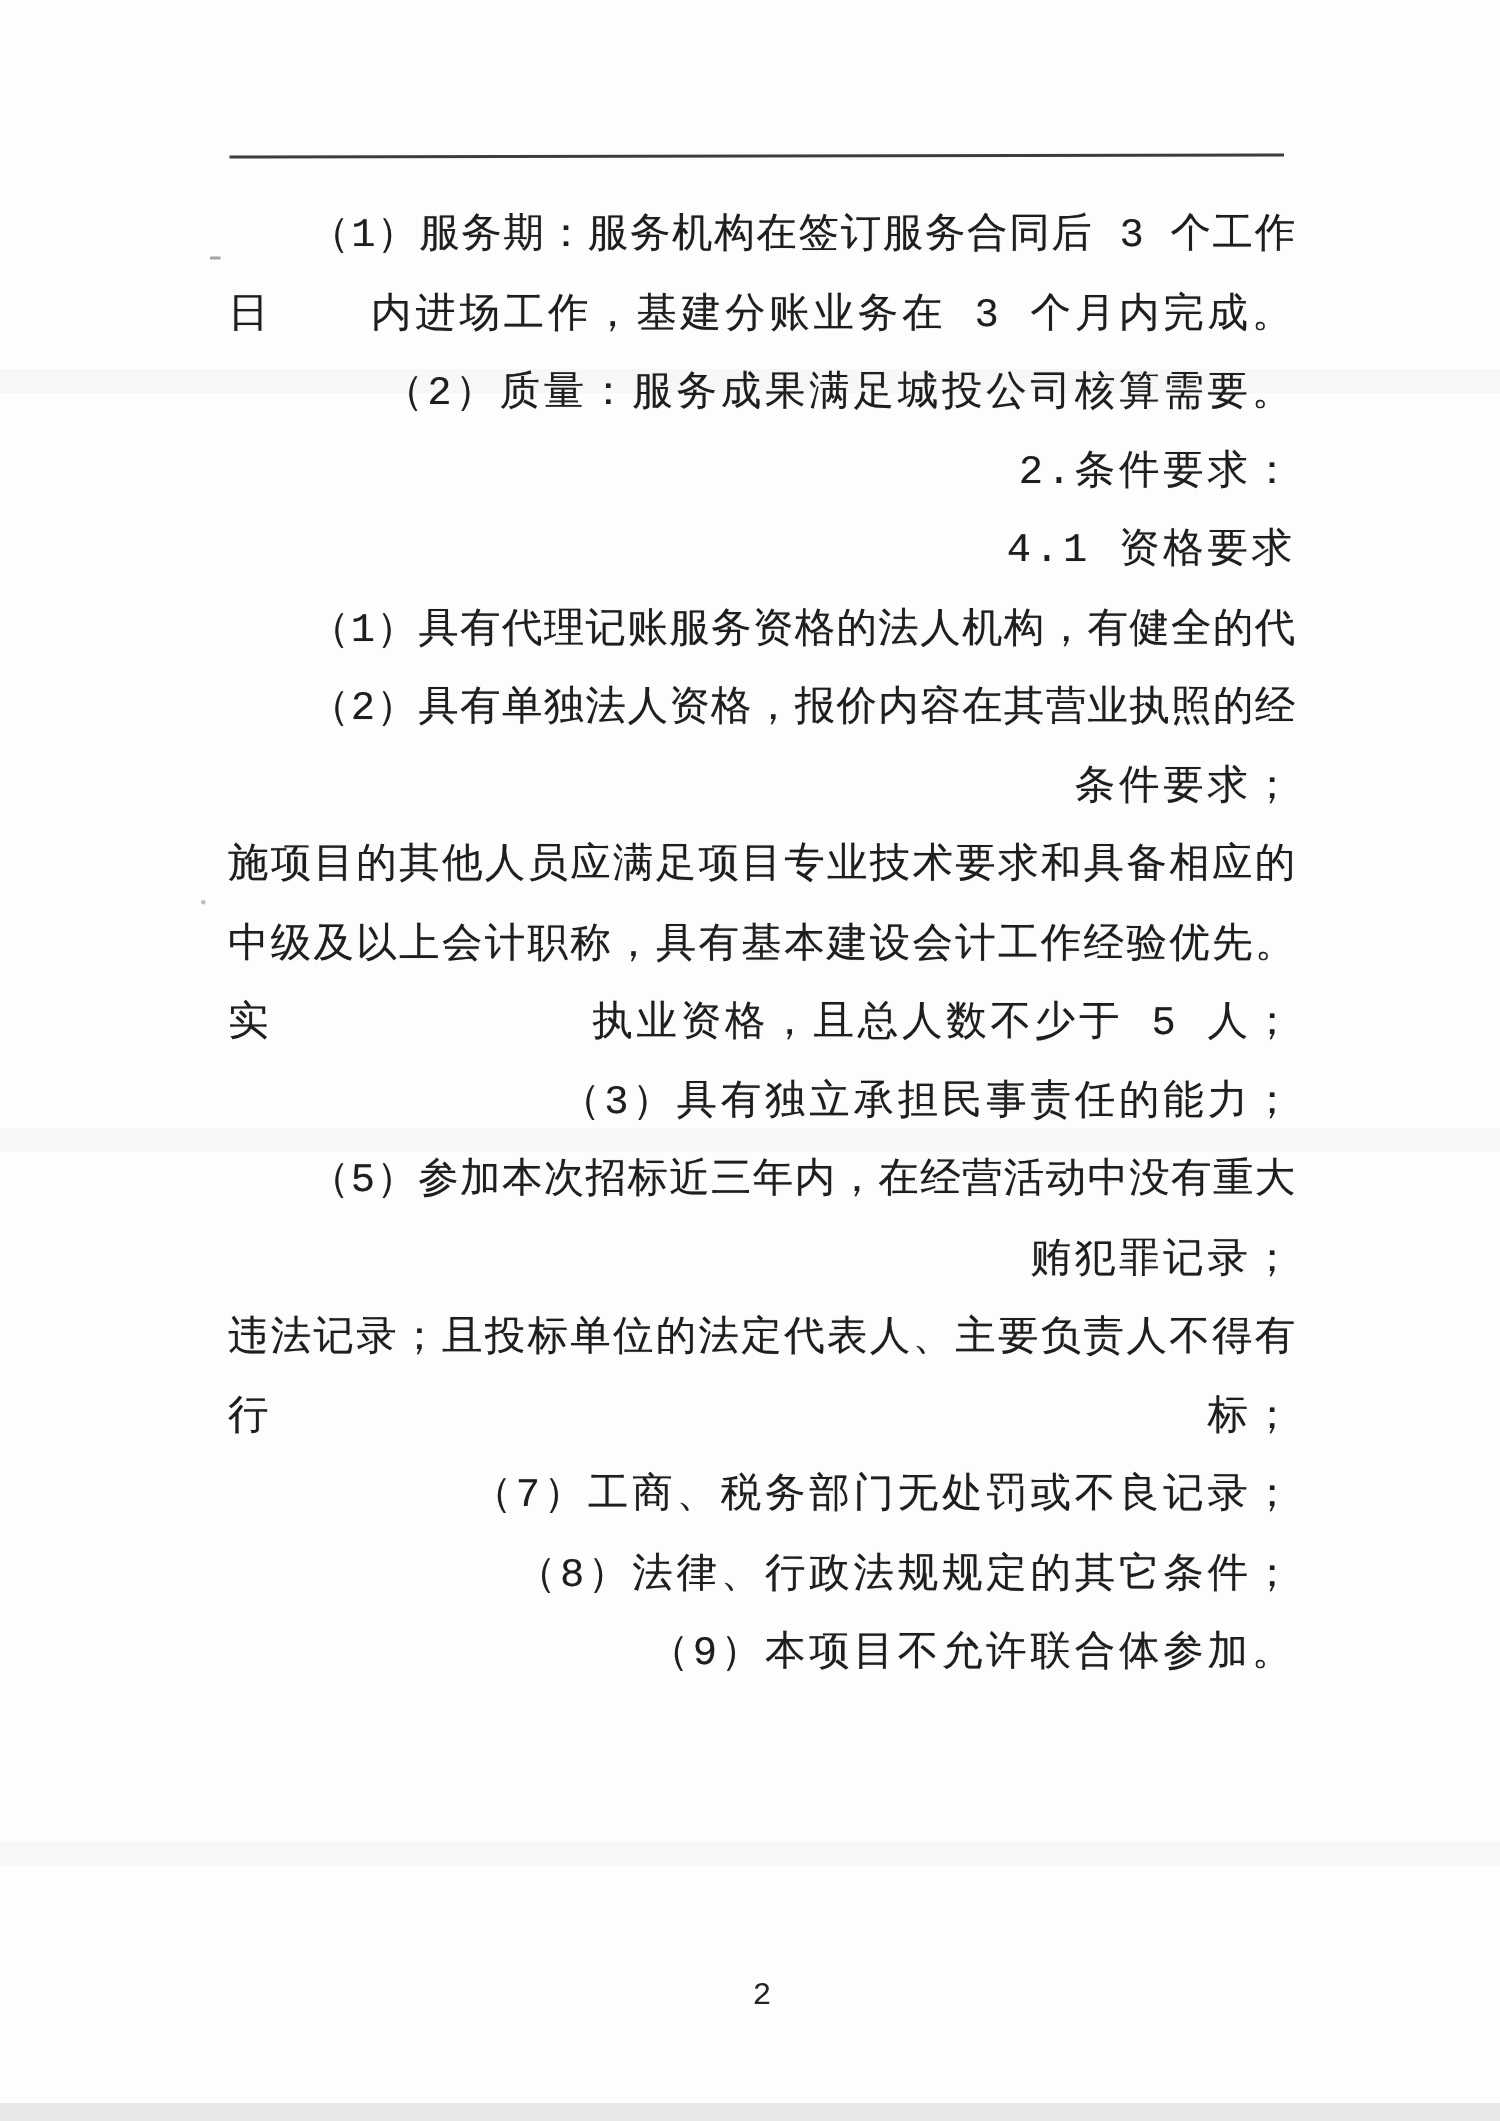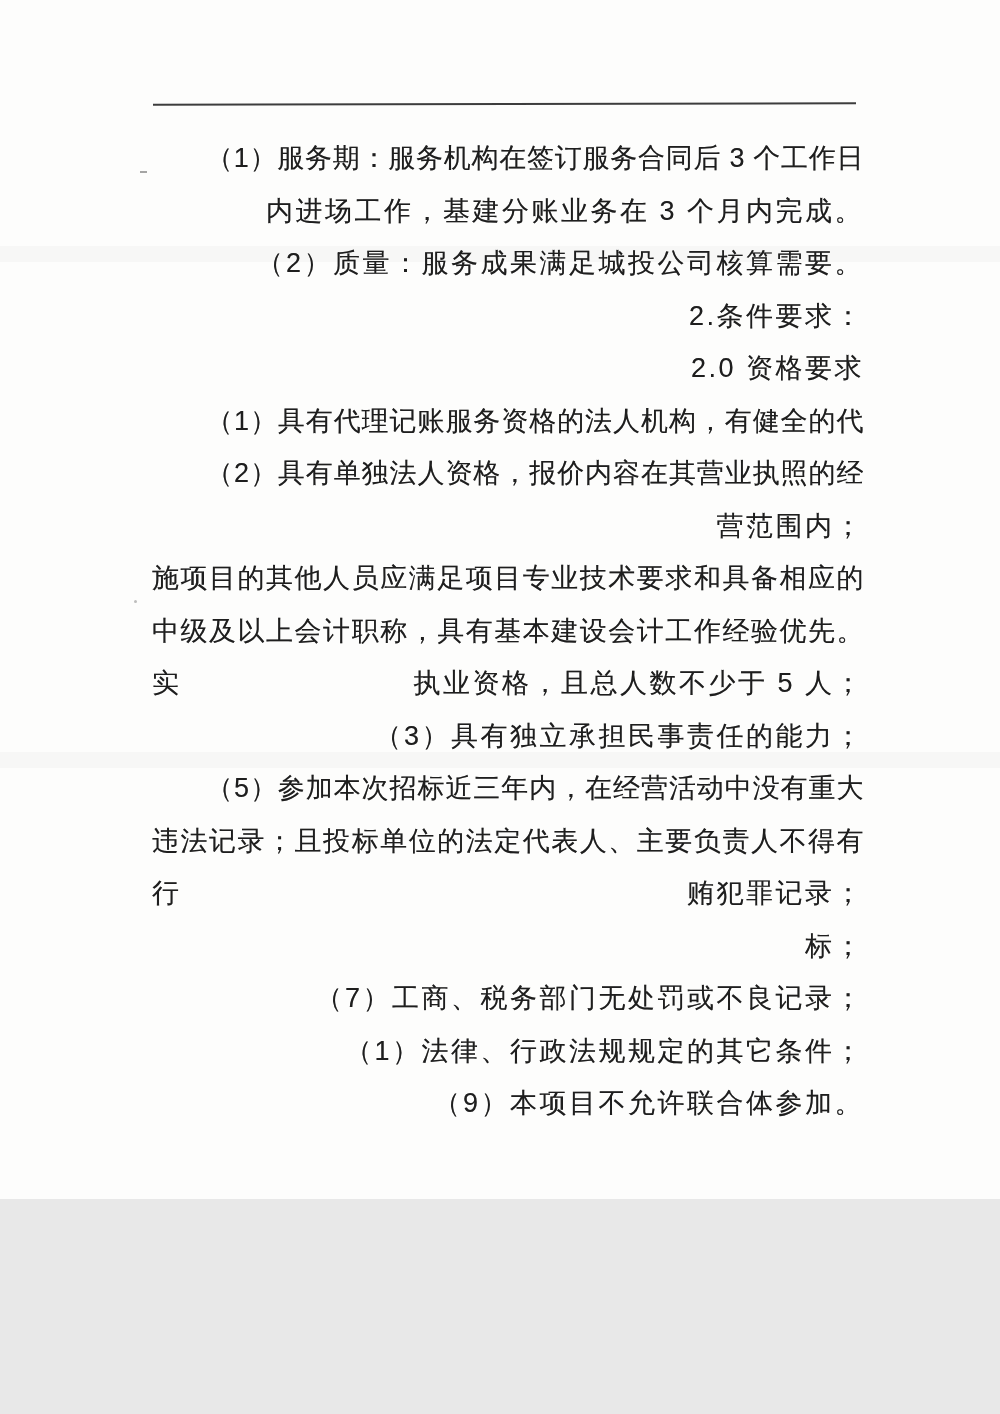--- a/index.html
+++ b/index.html
@@ -3,25 +3,25 @@
 <meta charset="utf-8">
 <style>
   html, body {
     margin: 0;
     padding: 0;
     background: #e8e8e8;
   }
   .page {
     position: relative;
     width: 1000px;
-    height: 1199px;
+    height: 1402px;
     margin: 0 auto;
     background: #fdfdfc;
     overflow: hidden;
-    font-family: Liberation Sans, sans-serif;
+    font-family: Liberation Mono, monospace;
     color: #1e1e1e;
   }
   .header-rule {
     position: absolute;
     left: 153px;
     top: 103px;
     width: 703px;
     height: 2.4px;
     background: #3d3d3d;
     transform: rotate(-0.12deg);
@@ -103,32 +103,32 @@
   <div class="scan-band band-2"></div>
   <div class="scan-band band-3"></div>
   <div class="scan-speck-dash"></div>
   <div class="scan-speck-dot"></div>
 
   <div class="content">
     <div class="line indent full">（1）服务期：服务机构在签订服务合同后 3 个工作日</div>
     <div class="line last">内进场工作，基建分账业务在 3 个月内完成。</div>
     <div class="line indent last">（2）质量：服务成果满足城投公司核算需要。</div>
     <div class="line indent last">2.条件要求：</div>
-    <div class="line indent last">2.0 资格要求</div>
+    <div class="line indent last">4.1 资格要求</div>
     <div class="line indent full">（1）具有代理记账服务资格的法人机构，有健全的代</div>
     <div class="line indent full">（2）具有单独法人资格，报价内容在其营业执照的经</div>
-    <div class="line last">营范围内；</div>
+    <div class="line last">条件要求；</div>
     <div class="line full">施项目的其他人员应满足项目专业技术要求和具备相应的</div>
     <div class="line full">中级及以上会计职称，具有基本建设会计工作经验优先。实</div>
     <div class="line last">执业资格，且总人数不少于 5 人；</div>
     <div class="line indent last">（3）具有独立承担民事责任的能力；</div>
     <div class="line indent full">（5）参加本次招标近三年内，在经营活动中没有重大</div>
+    <div class="line last">贿犯罪记录；</div>
     <div class="line full">违法记录；且投标单位的法定代表人、主要负责人不得有行</div>
-    <div class="line last">贿犯罪记录；</div>
     <div class="line last">标；</div>
     <div class="line indent last">（7）工商、税务部门无处罚或不良记录；</div>
-    <div class="line indent last">（1）法律、行政法规规定的其它条件；</div>
+    <div class="line indent last">（8）法律、行政法规规定的其它条件；</div>
     <div class="line indent last">（9）本项目不允许联合体参加。</div>
   </div>
 
   <div class="page-number">2</div>
 
 </div>
 
 </body></html>

